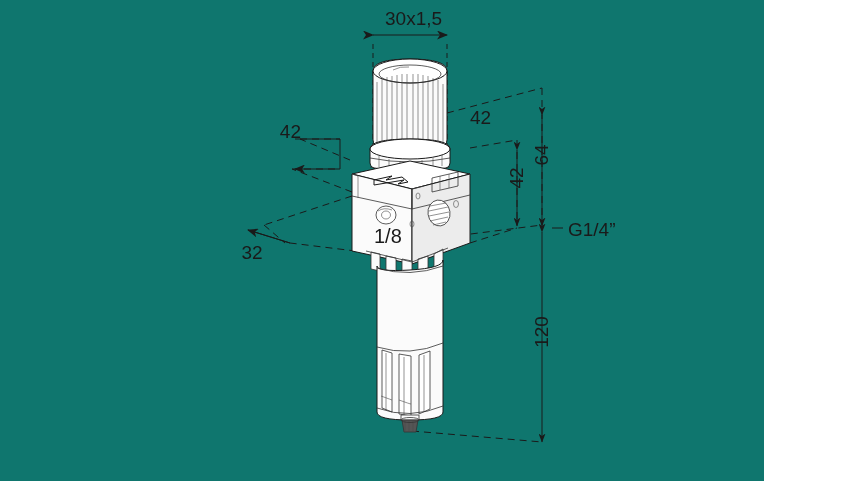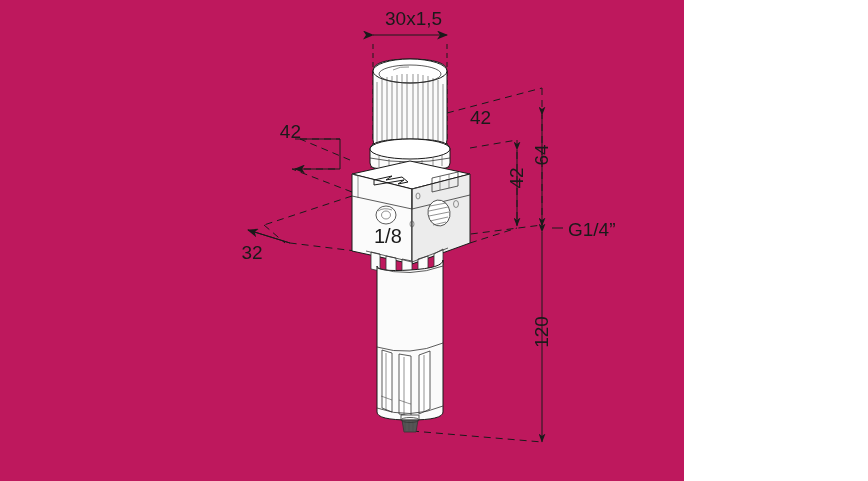--- a/index.html
+++ b/index.html
@@ -8,23 +8,23 @@
     background: #ffffff;
   }
   body {
     width: 868px;
     height: 481px;
     font-family: "Liberation Sans", sans-serif;
     overflow: hidden;
   }
   #drawing-root {
     position: relative;
-    width: 684px;
+    width: 764px;
     height: 481px;
-    background: #be185d;
+    background: #0f766e;
   }
   #tech-svg {
     position: absolute;
     top: 0;
     left: 0;
     width: 868px;
     height: 481px;
   }
   .dim-label {
     font-family: "Liberation Sans", sans-serif;

